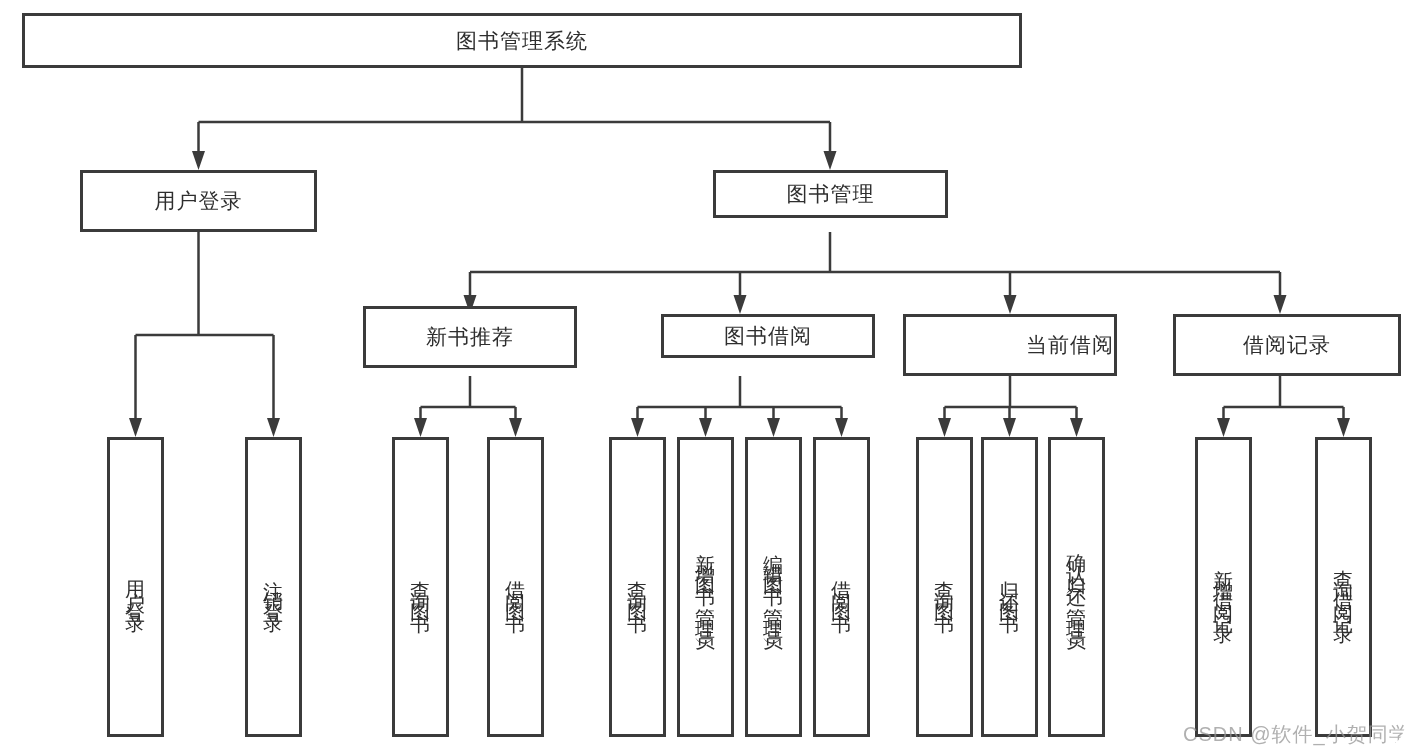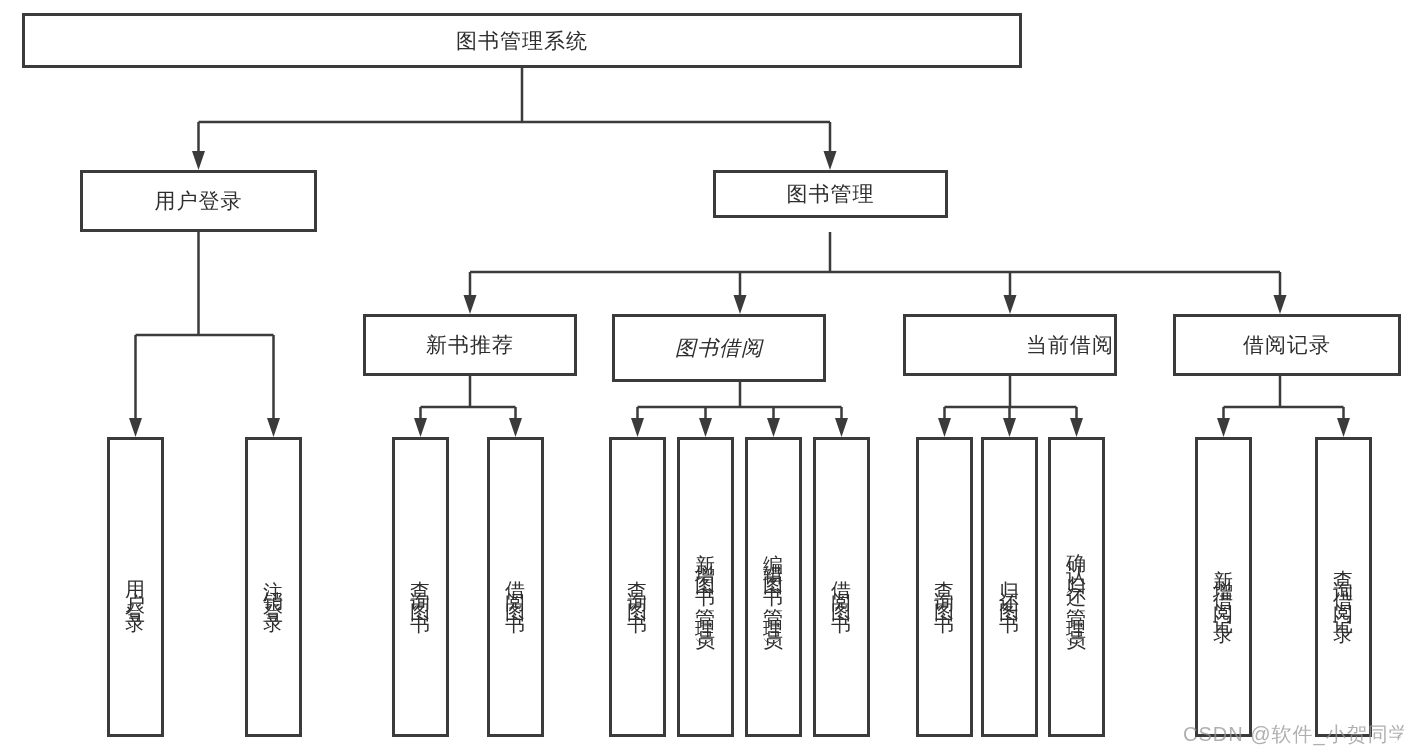--- a/index.html
+++ b/index.html
@@ -105,24 +105,24 @@
     <span>图书管理系统</span>
   </div>
 
   <div class="box h-label" style="left:80px; top:170px; width:237px; height:62px;">
     <span>用户登录</span>
   </div>
   <div class="box h-label" style="left:713px; top:170px; width:235px; height:48px;">
     <span>图书管理</span>
   </div>
 
-  <div class="box h-label" style="left:363px; top:314px; width:214px; height:62px;">
+  <div class="box h-label" style="left:363px; top:306px; width:214px; height:62px;">
     <span>新书推荐</span>
   </div>
-  <div class="box h-label" style="left:612px; top:314px; width:214px; height:68px;font-style:italic;">
+  <div class="box h-label" style="left:661px; top:314px; width:214px; height:44px;">
     <span>图书借阅</span>
   </div>
   <div class="box h-label" style="left:903px; top:314px; width:214px; height:62px;justify-content:flex-end;">
     <span>当前借阅</span>
   </div>
   <div class="box h-label" style="left:1173px; top:314px; width:228px; height:62px;">
     <span>借阅记录</span>
   </div>
 
   <div class="box leaf" style="left:107px;">

